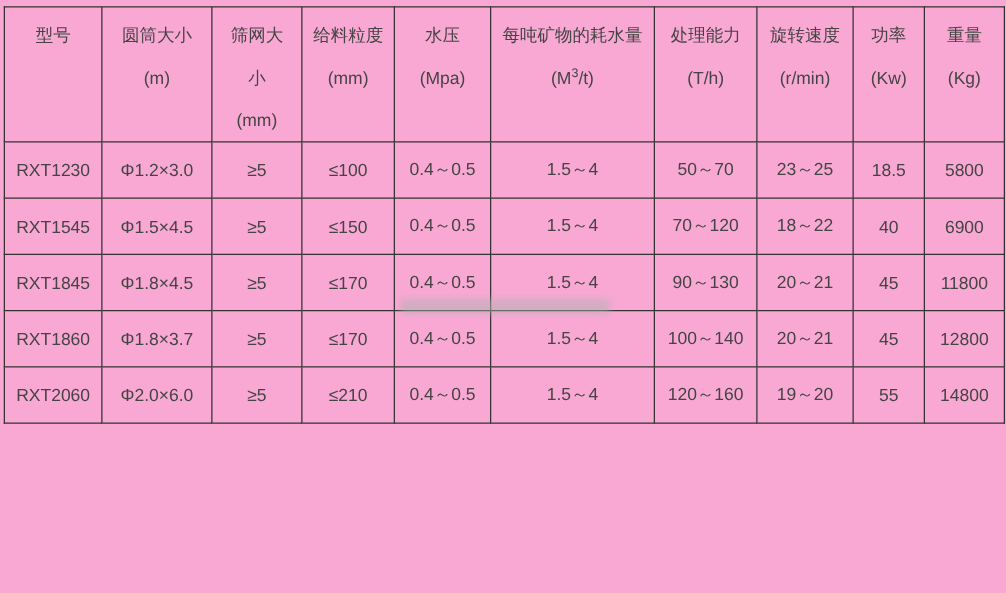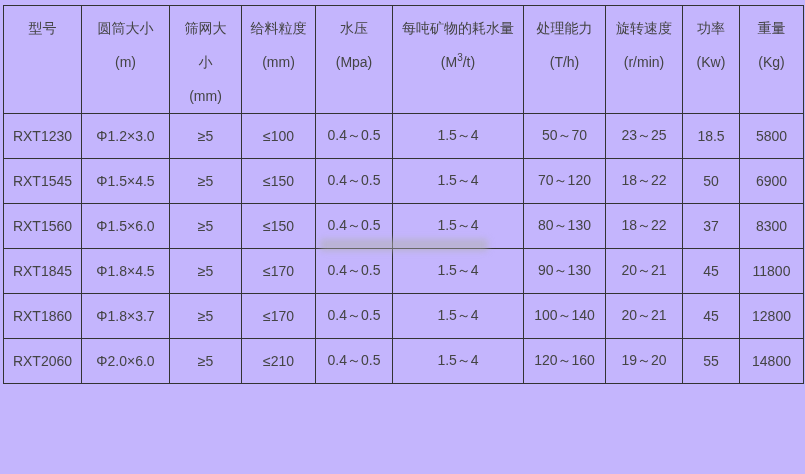--- a/index.html
+++ b/index.html
@@ -5,21 +5,21 @@
   html, body {
     margin: 0;
     padding: 0;
     background: #ffffff;
     font-family: "Liberation Sans", "DejaVu Sans", sans-serif;
   }
   .page {
     position: relative;
     width: 805px;
     height: 474px;
-    background: #c4b5fd;
+    background: #f9a8d4;
     overflow: hidden;
   }
   table.spec {
     position: absolute;
     left: 3px;
     top: 5px;
     width: 800px;
     border-collapse: collapse;
     table-layout: fixed;
     color: #444444;
@@ -140,34 +140,22 @@
       </tr>
       <tr>
         <td>RXT1545</td>
         <td>Φ1.5×4.5</td>
         <td>≥5</td>
         <td>≤150</td>
         <td>0.4～0.5</td>
         <td>1.5～4</td>
         <td>70～120</td>
         <td>18～22</td>
-        <td>50</td>
+        <td>40</td>
         <td>6900</td>
-      </tr>
-      <tr>
-        <td>RXT1560</td>
-        <td>Φ1.5×6.0</td>
-        <td>≥5</td>
-        <td>≤150</td>
-        <td>0.4～0.5</td>
-        <td>1.5～4</td>
-        <td>80～130</td>
-        <td>18～22</td>
-        <td>37</td>
-        <td>8300</td>
       </tr>
       <tr>
         <td>RXT1845</td>
         <td>Φ1.8×4.5</td>
         <td>≥5</td>
         <td>≤170</td>
         <td>0.4～0.5</td>
         <td>1.5～4</td>
         <td>90～130</td>
         <td>20～21</td>

